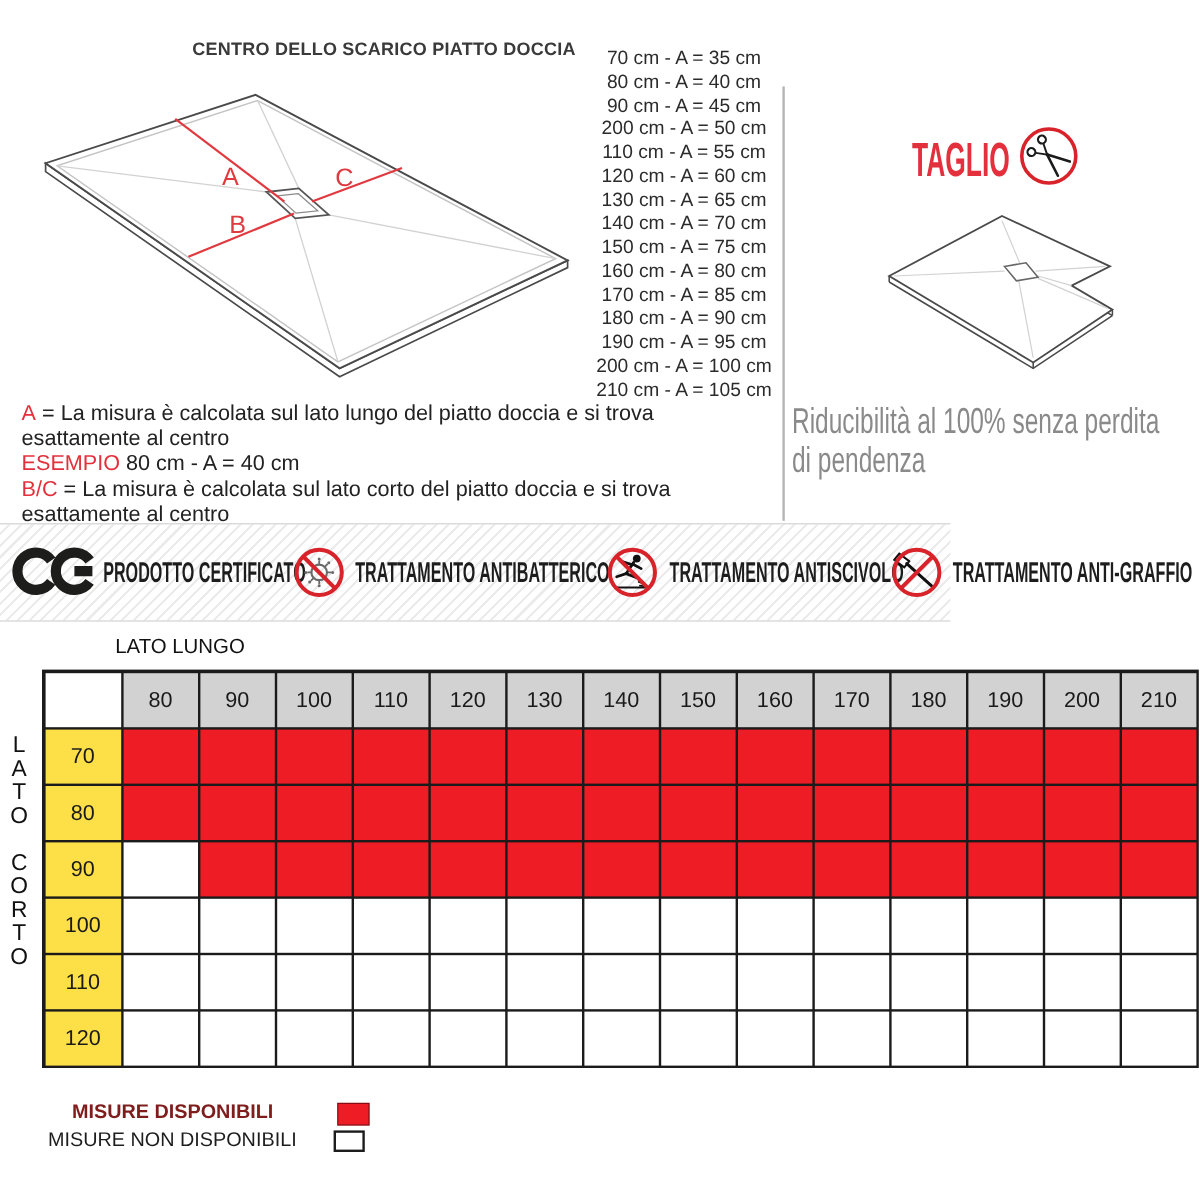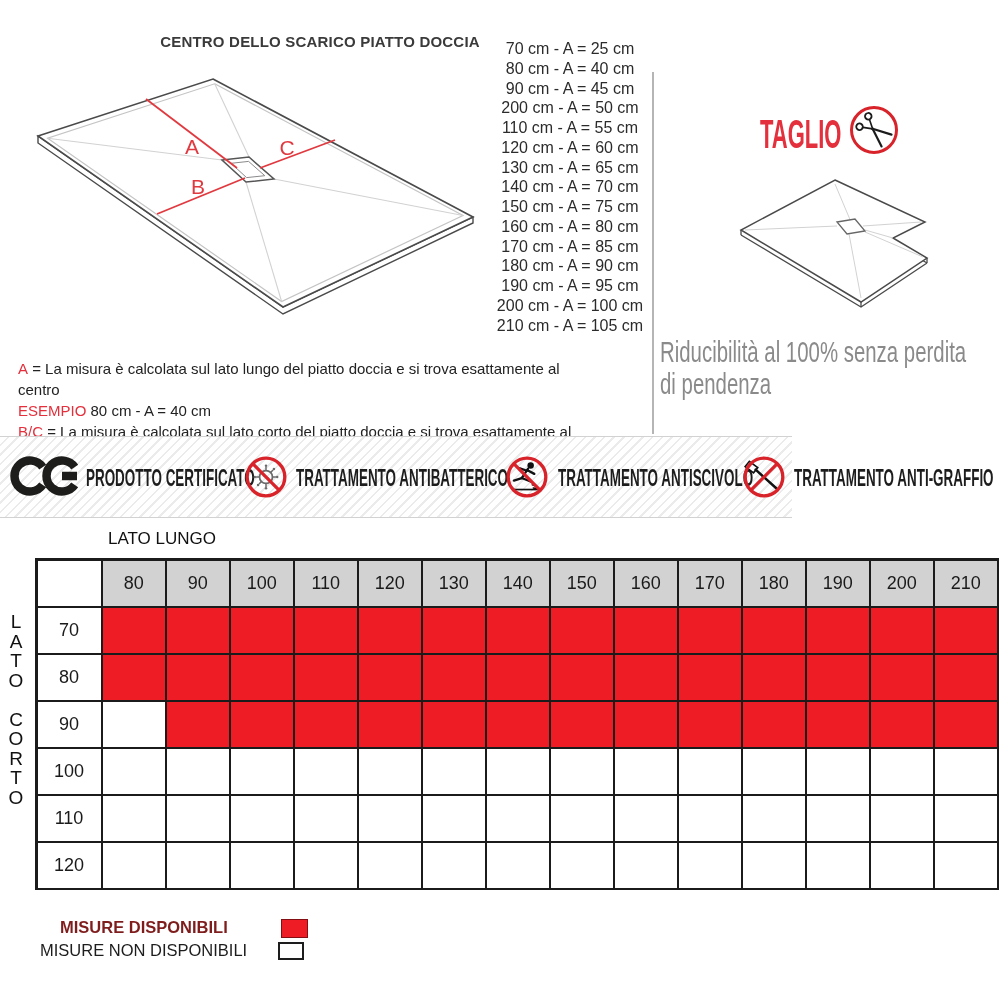--- a/index.html
+++ b/index.html
@@ -22,45 +22,45 @@
 
   
   .taglio-title { left:760px; top:114px; font-size:40px; line-height:40px; color:#e3303c;
     transform:scaleX(.55); transform-origin:left center; white-space:nowrap; font-weight:bold; }
   .taglio-circle { left:850px; top:106px; width:48px; height:48px; border:3px solid #d8232a;
     border-radius:50%; background:#fff; display:flex; align-items:center; justify-content:center; }
   .riducibilita { left:660px; top:336px; color:#8a8a8a; font-size:30px; line-height:32px;
     transform:scaleX(.68); transform-origin:left top; white-space:nowrap; }
 
   
-  .explanation { left:18px; top:358px; width:580px; font-size:15px; line-height:21px; color:#222; }
+  .explanation { left:18px; top:334px; width:580px; font-size:18px; line-height:21px; color:#222; }
   .explanation .red { color:#e3303c; }
 
   
   .band { left:0; top:436px; width:792px; height:82px;
     background:repeating-linear-gradient(135deg,#ffffff 0 5px,#ebebeb 5px 6.8px);
     border-top:1px solid #d2d2d2; border-bottom:1px solid #d2d2d2; }
   .band .cert-label { position:absolute; top:19px; height:44px; display:flex; align-items:center;
     font-size:24px; font-weight:bold; color:#1d1d1d; white-space:nowrap;
     transform:scaleX(.56); transform-origin:left center; }
   .band .icon-circle { position:absolute; top:17px; width:46px; height:46px; }
 
   
-  .lato-lungo { left:96px; top:529px; font-size:17px; color:#111;margin-left:12px; }
+  .lato-lungo { left:96px; top:529px; font-size:17px; color:#111; }
   .lato-corto { left:6px; top:612px; font-size:19px; line-height:19.5px; color:#111;
     white-space:pre; text-align:center; width:20px; }
   .size-table { left:35px; top:558px; display:grid;
     grid-template-columns:63px repeat(14, 61.5px);
     grid-template-rows:45px repeat(6, 44.5px);
     gap:2.5px; padding:2.5px; background:#1b1b1b; }
   .size-table > div { display:flex; align-items:center; justify-content:center;
     font-size:18px; color:#1a1a1a; background:#fff; }
   .size-table .corner { background:#fff; }
   .size-table .col-h { background:#d2d2d2; }
-  .size-table .row-h { background:#ffffff; }
+  .size-table .row-h { background:#fde047; }
   .size-table .avail { background:#ee1c25; }
   .size-table .na { background:#ffffff; }
 
   
   .legend-avail-label { left:60px; top:918px; font-size:16.5px; color:#7f1d1d; font-weight:bold; }
   .legend-avail-box { left:281px; top:919px; width:27px; height:19px; background:#ee1c25;
     border:1px solid rgba(0,0,0,.45); }
   .legend-na-label { left:40px; top:941px; font-size:16.5px; color:#1d1d1d; }
   .legend-na-box { left:278px; top:942px; width:26px; height:18px; background:#fff;
     border:2.5px solid #1d1d1d; }
@@ -96,21 +96,21 @@
       <line x1="121" y1="31" x2="212" y2="100"></line>
       <line x1="235" y1="100" x2="310" y2="72"></line>
       <line x1="220" y1="110" x2="132" y2="146"></line>
     </g>
     <text x="167" y="86" font-size="21" fill="#e0393f" text-anchor="middle" font-family="Liberation Sans, sans-serif">A</text>
     <text x="173" y="126" font-size="21" fill="#e0393f" text-anchor="middle" font-family="Liberation Sans, sans-serif">B</text>
     <text x="262" y="87" font-size="21" fill="#e0393f" text-anchor="middle" font-family="Liberation Sans, sans-serif">C</text>
   </svg>
 
   <div class="abs measure-list">
-      <div>70 cm - A = 25 cm</div>
+      <div>70 cm - A = 35 cm</div>
       <div>80 cm - A = 40 cm</div>
       <div>90 cm - A = 45 cm</div>
       <div>200 cm - A = 50 cm</div>
       <div>110 cm - A = 55 cm</div>
       <div>120 cm - A = 60 cm</div>
       <div>130 cm - A = 65 cm</div>
       <div>140 cm - A = 70 cm</div>
       <div>150 cm - A = 75 cm</div>
       <div>160 cm - A = 80 cm</div>
       <div>170 cm - A = 85 cm</div>

